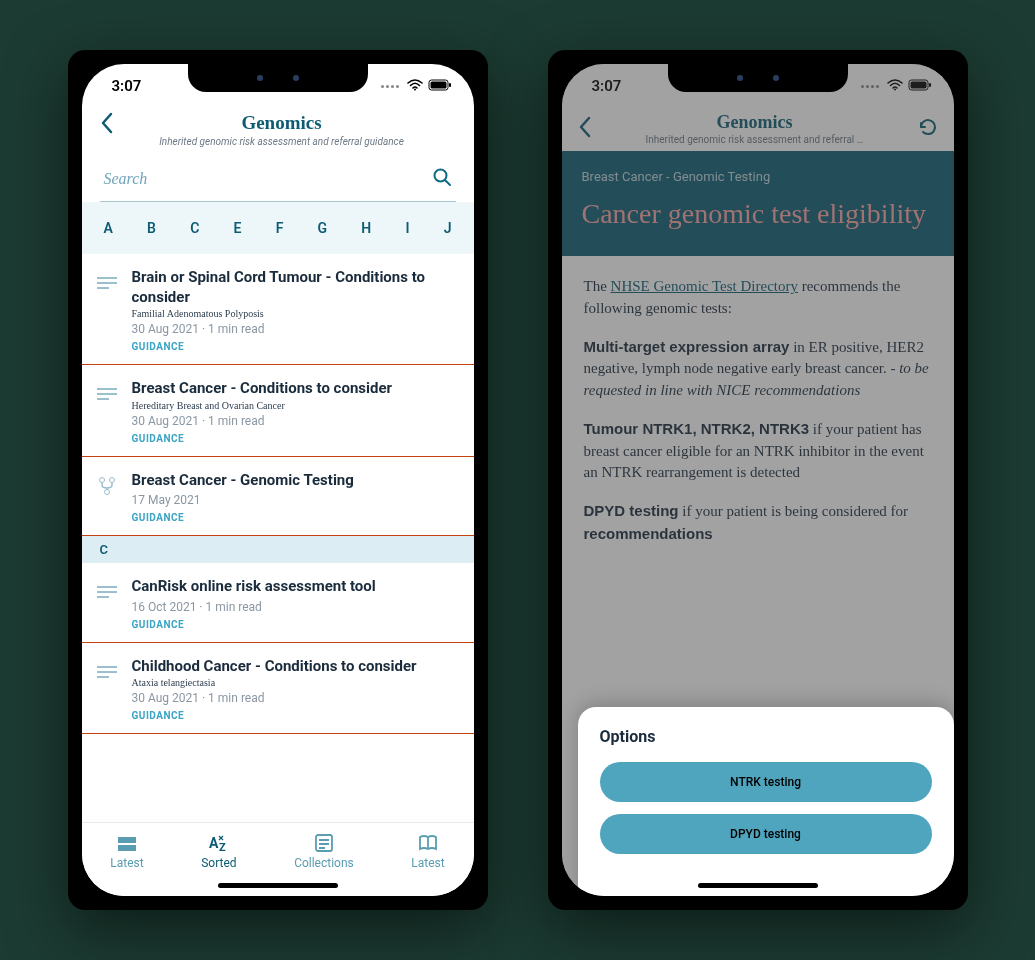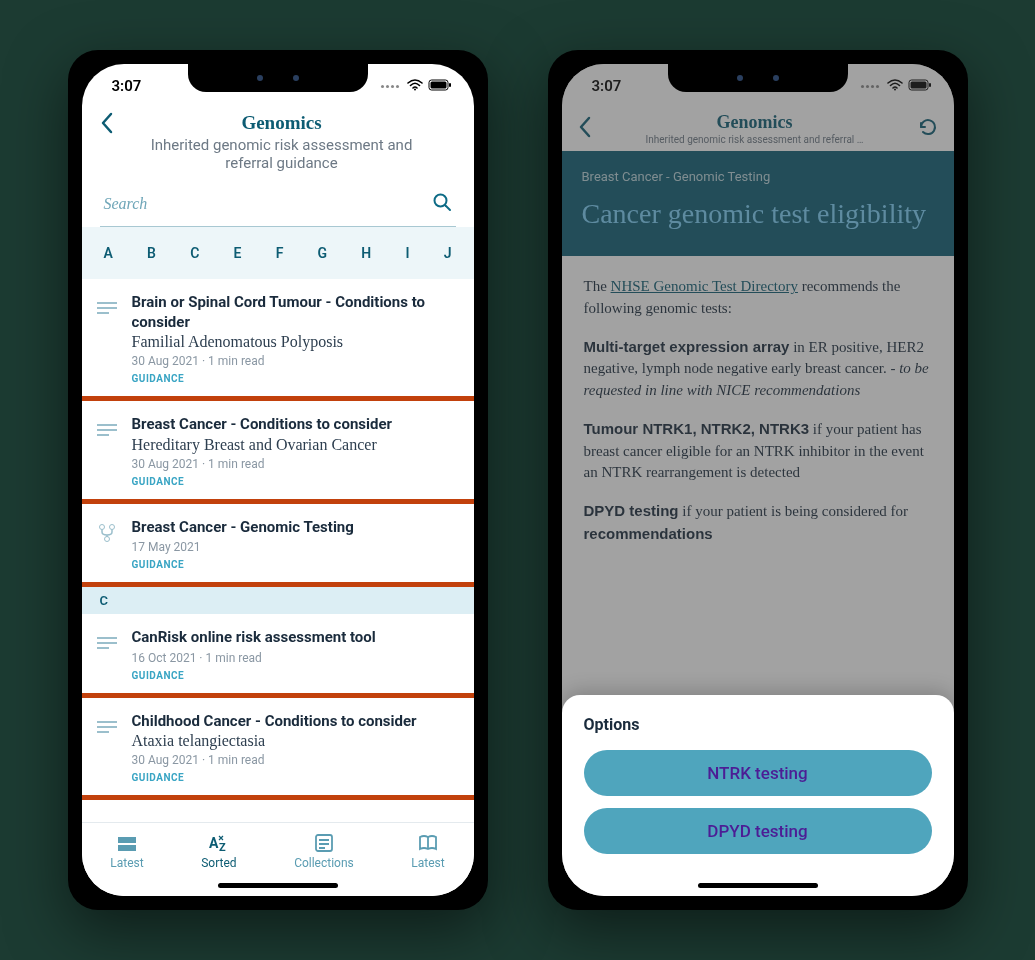--- a/index.html
+++ b/index.html
@@ -9,21 +9,21 @@
     justify-content: center;
     align-items: flex-start;
     gap: 60px;
     padding: 50px 40px;
     font-family: -apple-system, BlinkMacSystemFont, "Segoe UI", Roboto, sans-serif;
   }
   .phone {
     width: 420px;
     height: 860px;
     background: #000;
-    border-radius: 30px;
+    border-radius: 17px;
     padding: 14px;
     position: relative;
     box-shadow: 0 20px 60px rgba(0,0,0,0.5);
   }
   .phone-inner {
     width: 100%;
     height: 100%;
     border-radius: 42px;
     overflow: hidden;
     position: relative;
@@ -80,21 +80,21 @@
   
   .header {
     padding: 4px 18px 6px;
     display: flex;
     align-items: flex-start;
     gap: 14px;
   }
   .back-chevron svg { width: 14px; height: 22px; stroke:#0d5c73; }
   .header-text { flex: 1; text-align: center; margin-right: 20px;}
   .header-title { font-size: 19px; font-weight: 600; color: #0d5c73; font-family: Georgia, serif;}
-  .header-sub { font-size: 15px; color: #6d7985; margin-top: 2px; }
+  .header-sub { font-size: 10px; color: #6d7985; margin-top: 2px; font-style: italic; }
   .search-row {
     margin: 8px 18px 0;
     border-bottom: 1px solid #a8c8d2;
     display: flex;
     align-items: center;
     padding: 6px 4px 10px;
     gap: 12px;
   }
   .search-placeholder {
     flex: 1;
@@ -109,37 +109,37 @@
     display: flex;
     justify-content: space-between;
     padding: 18px 22px;
     font-size: 14px;
     font-weight: 600;
     color: #0d5c73;
     overflow:hidden;
   }
   .list { background:#fff; }
   .list-item {
-    border-bottom: 5px solid #c2410c;
+    border-bottom: 1px solid #c2410c;
     padding: 14px 18px 12px 50px;
     position: relative;
   }
   .list-icon {
     position: absolute;
     left: 14px;
     top: 18px;
     width: 22px;
     height: 22px;
     display:flex;
     align-items:center;
     justify-content:center;
   }
   .list-icon svg { stroke:#9bbfcc; fill:none; }
   .item-title { font-size: 15px; font-weight: 700; color: #1a2b3c; line-height:1.3;}
-  .item-sub { font-size: 16px; color: #2d3e4f; font-family: Georgia, serif; margin-top:1px;}
+  .item-sub { font-size: 10px; color: #2d3e4f; font-family: Georgia, serif; margin-top:1px;}
   .item-meta { font-size: 12px; color: #8a97a3; margin-top: 3px; }
   .item-tag { font-size: 10px; font-weight: 700; color: #3aa5c4; letter-spacing: 0.5px; margin-top: 5px; }
   .section-letter {
     background: #dceef4;
     color: #0d5c73;
     font-size: 13px;
     font-weight: 600;
     padding: 6px 18px;
   }
   .tab-bar {
@@ -185,46 +185,46 @@
   .r-header-text { flex:1; text-align:center; }
   .r-header-title { font-size: 18px; font-weight: 600; color: #0d5c73; font-family: Georgia, serif;}
   .r-header-sub { font-size: 10px; color: #6d7985; margin-top:1px;}
   .refresh-icon svg { width:20px; height:20px; stroke:#0d5c73; fill:none;}
   .banner {
     background: #0d5c73;
     color: #fff;
     padding: 18px 20px 26px;
   }
   .banner-crumb { font-size: 13px; color: #bcd7de; margin-bottom: 14px; }
-  .banner-title { font-size: 28px; font-family: Georgia, serif; line-height: 1.15; color: #7dd3fc;}
+  .banner-title { font-size: 28px; font-family: Georgia, serif; line-height: 1.15; color: #fca5a5;}
   .article {
     padding: 20px 22px;
     font-size: 15px;
     line-height: 1.45;
     color: #1a2b3c;
     font-family: Georgia, serif;
   }
   .article p { margin-bottom: 16px; }
   .article .u { text-decoration: underline; color: #0d5c73; }
   .article b { font-weight:700; font-family:-apple-system,sans-serif;}
   .article em { font-style:italic; }
   .sheet {
     position: absolute;
-    bottom: 0; left: 0; right: 0;
+    bottom: 0; left: 16px; right: 0;
     background: #fff;
     border-radius: 18px 18px 0 0;
     padding: 20px 22px 30px;
     z-index: 120;
     box-shadow: 0 -4px 20px rgba(0,0,0,0.2);
   }
   .sheet-title { font-size: 16px; font-weight: 700; color: #1a2b3c; margin-bottom: 16px; }
   .sheet-btn {
     background: #4fa5bd;
-    color: #4c1d95;
-    font-size: 17px;
+    color: #000000;
+    font-size: 12px;
     font-weight: 500;
     text-align: center;
     padding: 13px;
     border-radius: 24px;
     margin-bottom: 12px;
   }
 </style>
 </head>
 <body>
 

